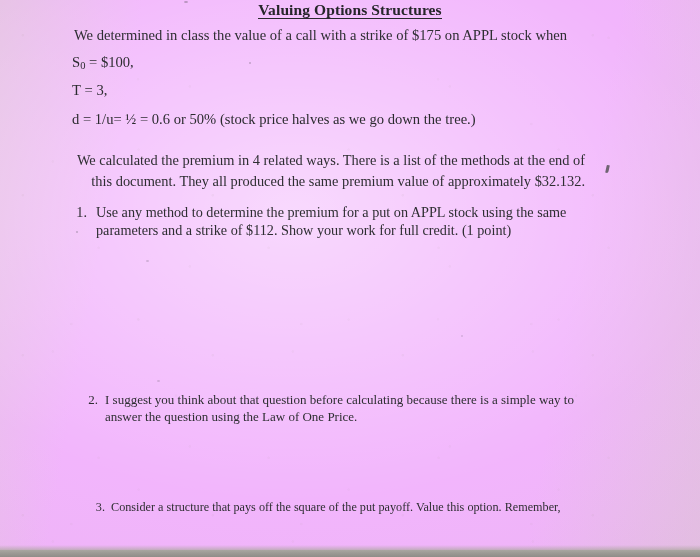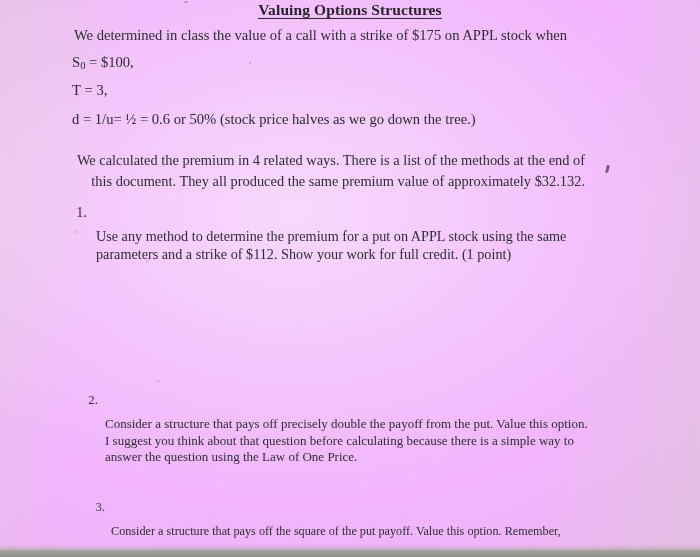--- a/index.html
+++ b/index.html
@@ -101,21 +101,21 @@
   .q {
     position: absolute;
     display: flex;
     align-items: flex-start;
     color: #2e2e32;
   }
   .q .num {
     flex: 0 0 auto;
     text-align: right;
   }
-  .q .body { flex: 1 1 auto; margin-top: 24px; }
+  .q .body { flex: 1 1 auto; }
   .q .body .l { display: block; }
 
   .q1 {
     top: 203px;
     left: 70px;
     width: 535px;
     font-size: 14.2px;
     line-height: 18.4px;
   }
   .q1 .num { width: 17px; margin-right: 9px; }
@@ -204,21 +204,20 @@
     <span class="num">1.</span>
     <span class="body">
       <span class="l">Use any method to determine the premium for a put on APPL stock using the same</span>
       <span class="l">parameters and a strike of $112. Show your work for full credit. (1 point)</span>
     </span>
   </div>
 
   <div class="q q2">
     <span class="num">2.</span>
     <span class="body">
-      <span class="l">Consider a structure that pays off precisely double the payoff from the put. Value this option.</span>
       <span class="l">I suggest you think about that question before calculating because there is a simple way to</span>
       <span class="l">answer the question using the Law of One Price.</span>
     </span>
   </div>
 
   <div class="q q3">
     <span class="num">3.</span>
     <span class="body">
       <span class="l">Consider a structure that pays off the square of the put payoff. Value this option. Remember,</span>
     </span>

